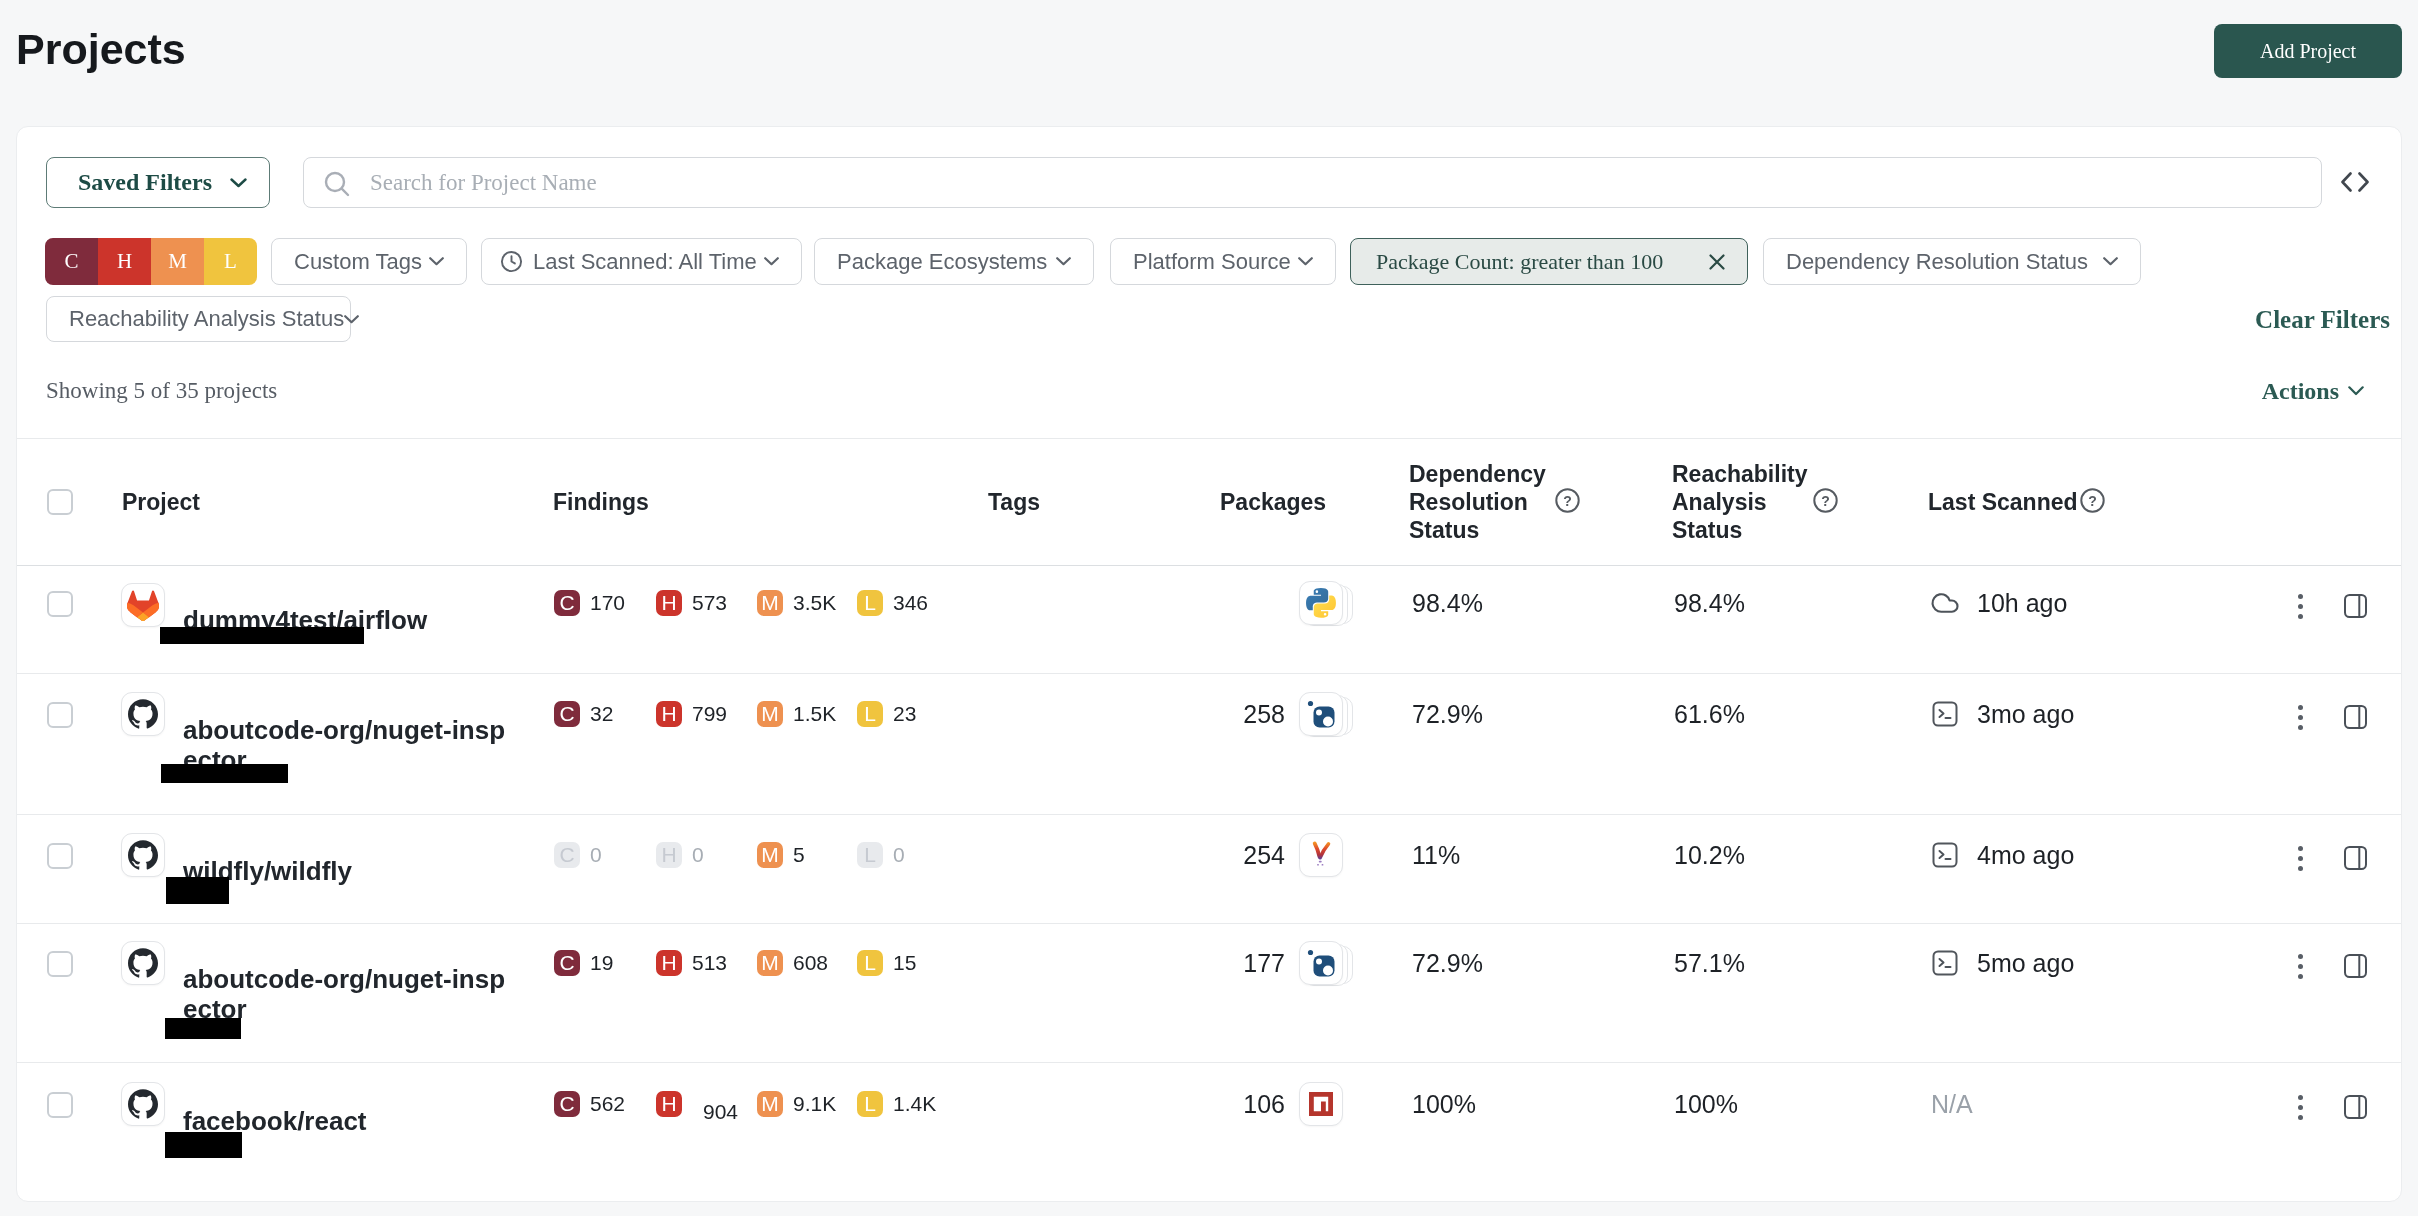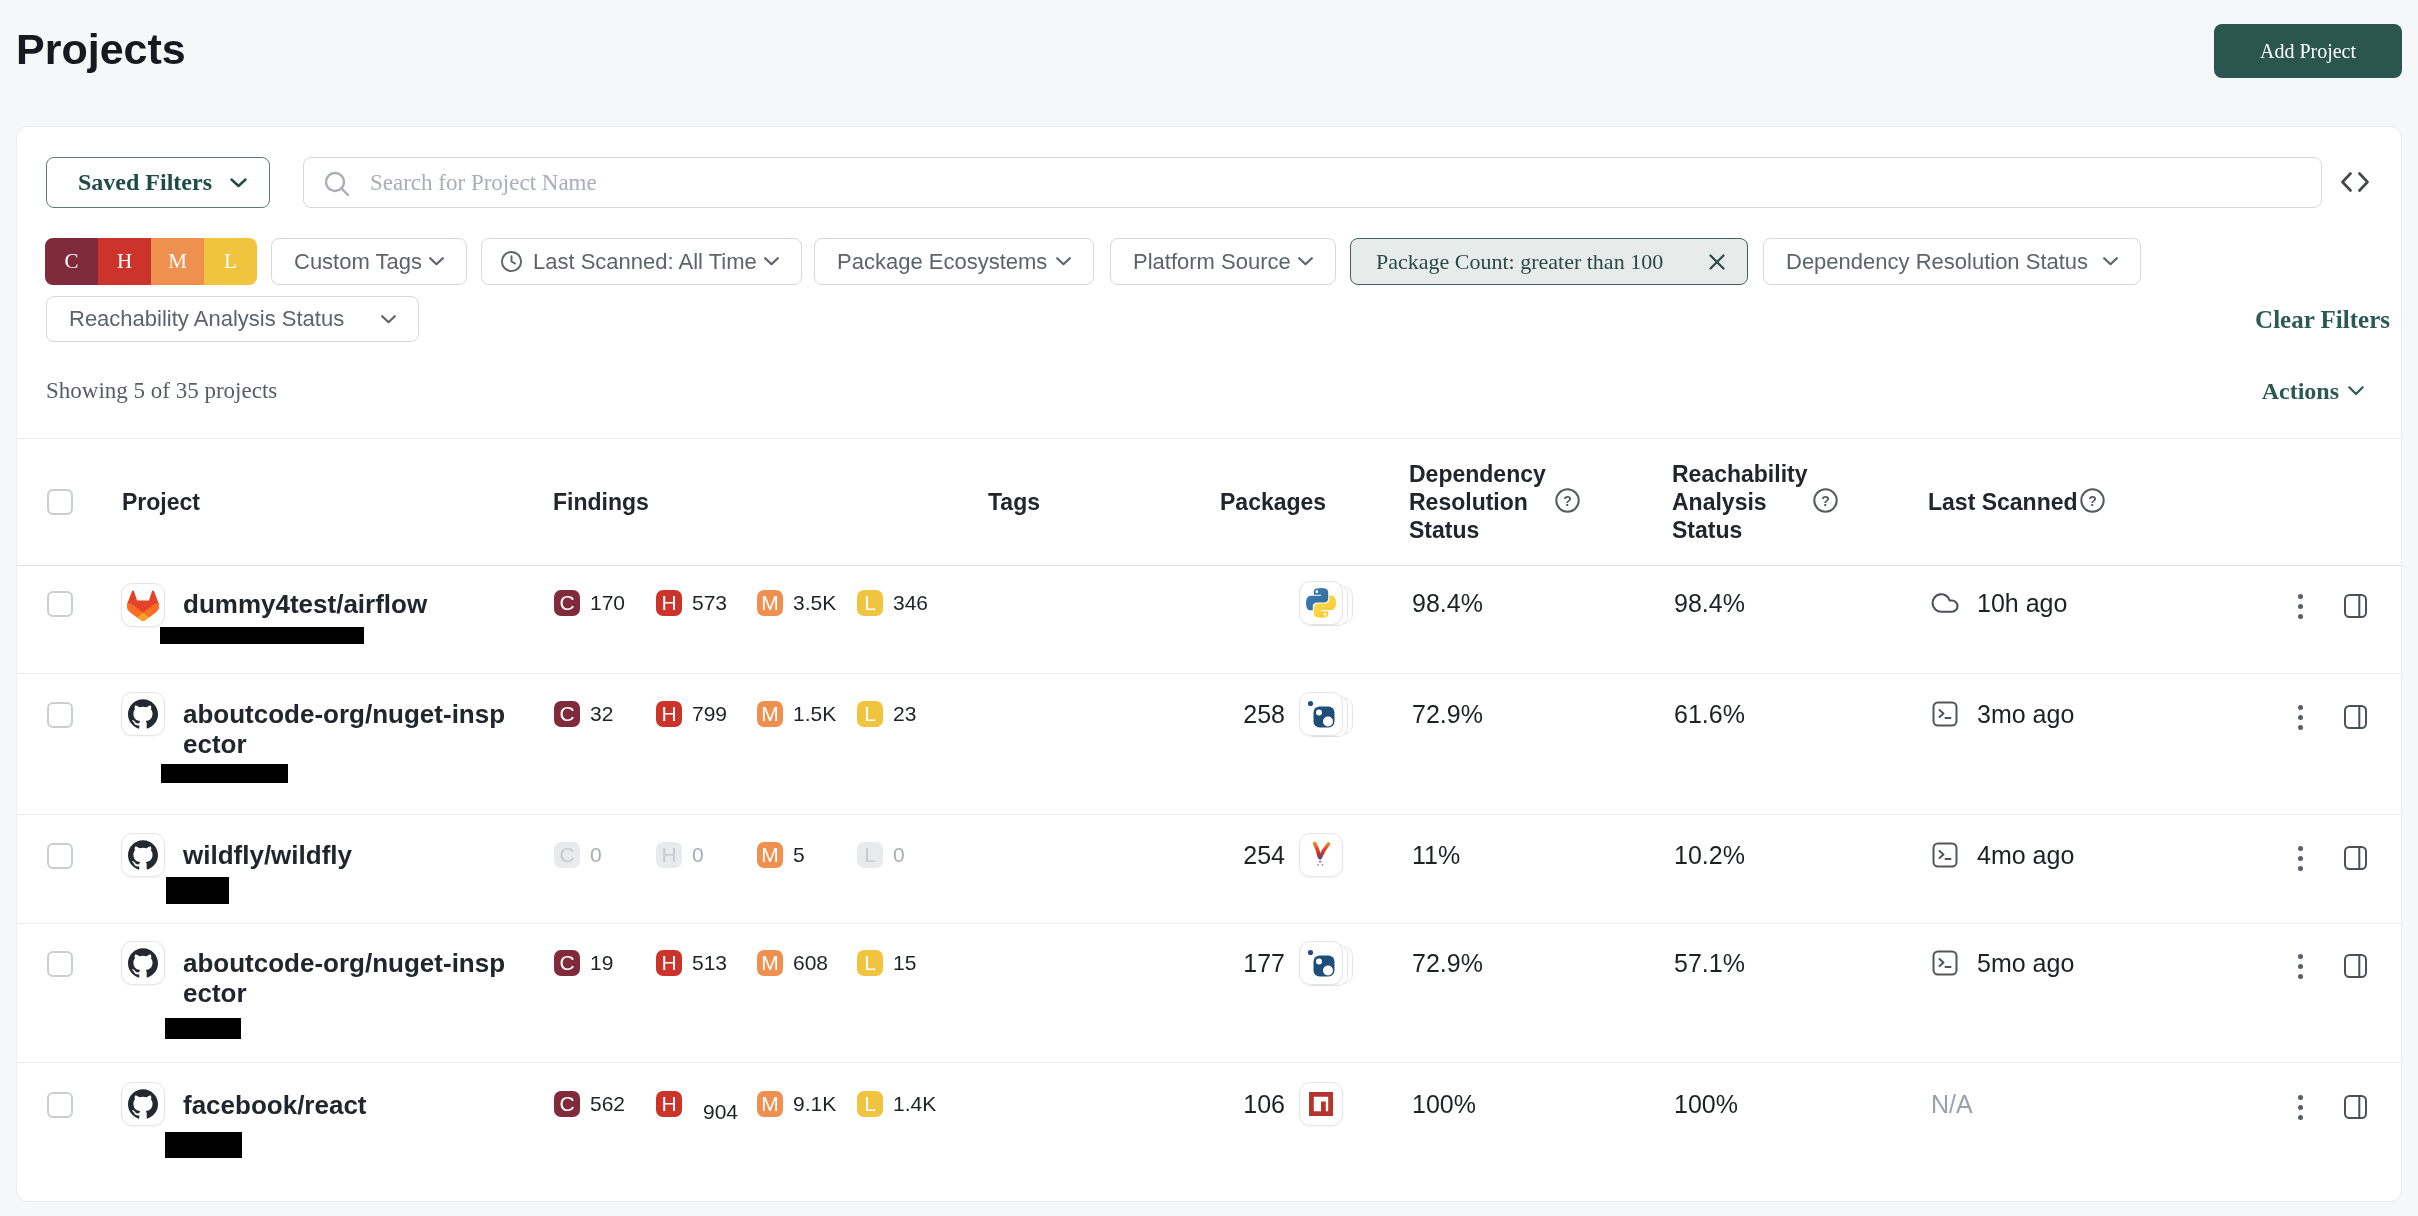--- a/index.html
+++ b/index.html
@@ -6,21 +6,21 @@
 html,body { width:2418px; height:1216px; background:#f6f7f8; font-family:"Liberation Sans", sans-serif; }
 .abs { position:absolute; }
 #page { position:relative; width:2418px; height:1216px; overflow:hidden; }
 .flex { display:flex; align-items:center;font-family:Liberation Serif, serif; }
 .chip { border:1px solid #d5d8dc; border-radius:8px; background:#fff; color:#5d636b; font-size:22px; display:flex; align-items:center; white-space:nowrap; }
 .chev { flex:none; }
 .hline { position:absolute; height:1px; background:#e8eaec; }
 .badge { position:absolute; width:26px; height:26px; border-radius:7px; color:#fff; font-weight:400; font-size:21px; display:flex; align-items:center; justify-content:center; }
 .bnum { position:absolute; font-size:21px; font-weight:400; color:#1e2227; height:28px; display:flex; align-items:center; }
 .pct { position:absolute; font-size:25px; color:#1d2126; height:30px; display:flex; align-items:center; }
-.pname { position:absolute; font-size:26px; font-weight:bold; color:#21262c; line-height:30px; }
+.pname { position:absolute; font-size:26px; font-weight:bold; color:#21262c; line-height:30px;margin-top:16px; }
 .icard { position:absolute; width:44px; height:44px; background:#fff; border:1px solid #e3e5e8; border-radius:11px; display:flex; align-items:center; justify-content:center; box-shadow:0 1px 2px rgba(0,0,0,0.04); }
 .stk { position:absolute; background:#fff; border:1px solid #e3e5e8; border-radius:10px; }
 .cb { position:absolute; width:26px; height:26px; border:2px solid #c9ced3; border-radius:6px; background:#fff; }
 .redact { position:absolute; background:#000; }
 .kebab { position:absolute; }
 .kebab span { display:block; width:5px; height:5px; border-radius:50%; background:#585e66; margin:0 auto 5px; }
 .timetxt { position:absolute; font-size:25px; color:#1d2126; height:30px; display:flex; align-items:center; }
 .hdr { position:absolute; font-size:23px; font-weight:bold; color:#21262c; height:28px; display:flex; align-items:center; }
 </style>
 </head>
@@ -94,21 +94,21 @@
         <path d="M3.5 3.5 L16.5 16.5 M16.5 3.5 L3.5 16.5" stroke="#2a4a44" stroke-width="2.2" stroke-linecap="round"></path>
       </svg>
   </div>
   <div class="abs chip" style="left:1763px; top:238px; width:378px; height:47px; padding:0 22px; justify-content:space-between;">
     <span>Dependency Resolution Status</span>
     <svg class="chev" width="15" height="9" viewBox="0 0 15 9">
         <path d="M1.2 1.2 L7.5 7.2 L13.8 1.2" fill="none" stroke="#5d636b" stroke-width="2.2" stroke-linecap="round" stroke-linejoin="round"></path>
       </svg>
   </div>
 
-  <div class="abs chip" style="left:46px; top:296px; width:373px; height:46px; padding:0 22px; justify-content:space-between;">
+  <div class="abs chip" style="left:46px; top:296px; width:305px; height:46px; padding:0 22px; justify-content:space-between;">
     <span>Reachability Analysis Status</span>
     <svg class="chev" width="15" height="9" viewBox="0 0 15 9">
         <path d="M1.2 1.2 L7.5 7.2 L13.8 1.2" fill="none" stroke="#5d636b" stroke-width="2.2" stroke-linecap="round" stroke-linejoin="round"></path>
       </svg>
   </div>
   <div class="abs flex" style="left:2196px; top:305px; width:194px; height:30px; justify-content:flex-end; color:#2b5a53; font-size:25px; font-weight:bold;">Clear Filters</div>
 
   <div class="abs flex" style="left:46px; top:376px; height:30px; color:#565c64; font-size:23px;">Showing 5 of 35 projects</div>
   <div class="abs flex" style="left:2200px; top:376px; width:164px; height:30px; justify-content:flex-end;">
     <span style="color:#2b5a53; font-size:24px; font-weight:bold;">Actions</span>

